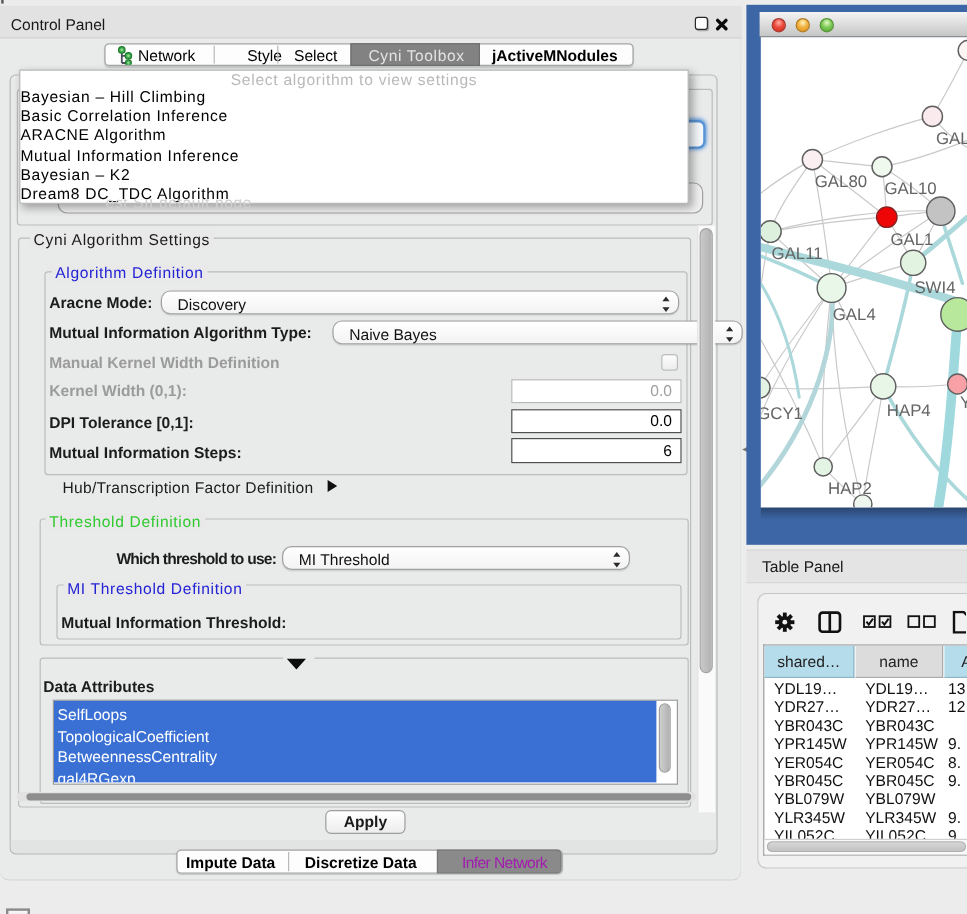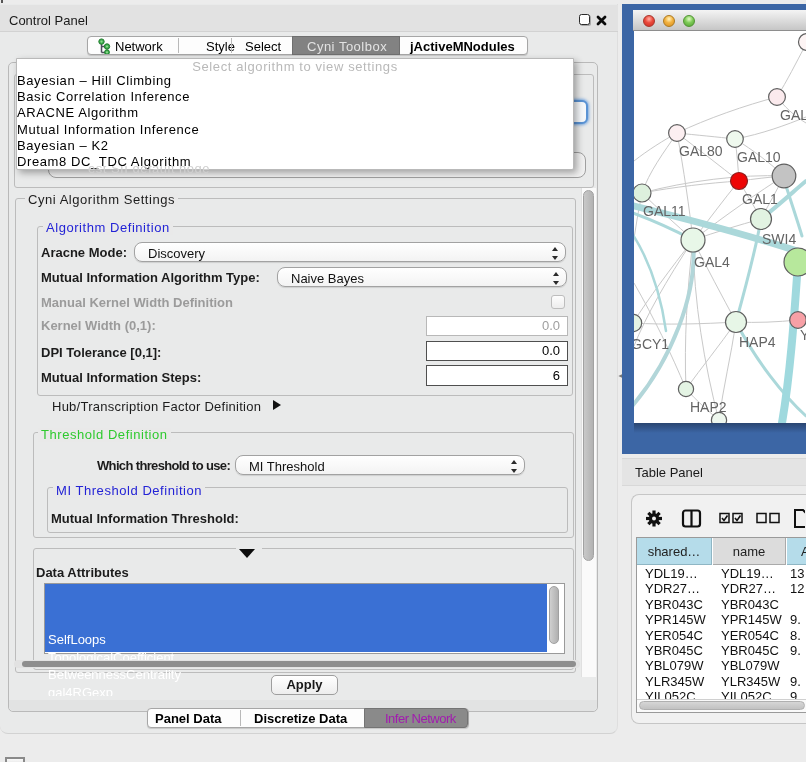--- a/index.html
+++ b/index.html
@@ -67,21 +67,21 @@
 <div class="gbox" style="left:37px; top:226px; width:536px; height:170px;"></div>
 <div class="gtitle" style="left:43px; top:221px; color:#2323d6;">Algorithm Definition</div>
 
 <div class="abs lbl" style="left:41px; top:245px;">Aracne Mode:</div>
 <div class="combo" style="left:134px; top:242px; width:432px; height:20px;">
       <span class="ctext">Discovery</span>
       <span class="arrows"></span>
     </div>
 
 <div class="abs lbl" style="left:41px; top:270px;">Mutual Information Algorithm Type:</div>
-<div class="combo" style="left:277px; top:267px; width:290px; height:20px;padding-left:16px;">
+<div class="combo" style="left:277px; top:267px; width:342px; height:20px;padding-left:16px;">
       <span class="ctext">Naive Bayes</span>
       <span class="arrows"></span>
     </div>
 
 <div class="abs lbl dis" style="left:41px; top:295px;">Manual Kernel Width Definition</div>
 <div class="abs" style="left:551px; top:295px; width:14px; height:14px; border:1px solid #bdbdbd; border-radius:3px; background:linear-gradient(#fdfdfd,#ededed);"></div>
 
 <div class="abs lbl dis" style="left:41px; top:318px;">Kernel Width (0,1):</div>
 <div class="tfield tdis" style="left:426px; top:316px; width:142px; height:20px; line-height:18px;">0.0</div>
 
@@ -109,21 +109,21 @@
 <div class="abs lbl" style="left:51px; top:511px;">Mutual Information Threshold:</div>
 
 <div class="gbox" style="left:33px; top:548px; width:541px; height:122px;"></div>
 <div class="abs" style="left:236px; top:543px; width:26px; height:12px; background:#e9eaea;"></div>
     <div class="abs" style="left:239px; top:549px; width:0; height:0; border-left:8px solid transparent; border-right:8px solid transparent; border-top:9px solid #0d0d0d;"></div>
 
 <div class="abs lbl" style="left:36px; top:565px;">Data Attributes</div>
 
 <div class="abs" style="left:44px; top:583px; width:521px; height:71px; background:#ffffff; border:1px solid #9a9a9a;"></div>
 <div class="abs" style="left:45px; top:584px; width:502px; height:68px; background:#3a70d4;"></div>
-<div class="abs" style="left:48px; top:587px; font-size:13px; color:#ffffff; line-height:17.7px; height:65px; overflow:hidden;margin-top:44px;">SelfLoops<br>TopologicalCoefficient<br>BetweennessCentrality<br>gal4RGexp</div>
+<div class="abs" style="left:48px; top:587px; font-size:13px; color:#ffffff; line-height:17.7px; height:65px; overflow:hidden;">SelfLoops<br>TopologicalCoefficient<br>BetweennessCentrality<br>gal4RGexp</div>
 <div class="abs" style="left:549px; top:586px; width:10px; height:58px; background:linear-gradient(90deg,#cfcfcf,#b0b0b0); border:1px solid #a0a0a0; border-radius:5px;"></div>
 
 <div class="abs" style="left:14px; top:660px; width:566px; height:8px; background:#e2e2e2; border-radius:4px;"></div>
 <div class="abs" style="left:22px; top:661px; width:554px; height:6px; background:#8e8e8e; border-radius:3px;"></div>
 
 <div class="abs" style="left:581px; top:188px; width:15px; height:489px; background:#fafafa; border-left:1px solid #e0e0e0;"></div>
 <div class="abs" style="left:583px; top:190px; width:11px; height:371px; background:linear-gradient(90deg,#c9c9c9,#b2b2b2); border:1px solid #a2a2a2; border-radius:6px;"></div>
 
 <div class="abs" style="left:16px; top:58px; width:558px; height:112px; background:#ffffff; border:1px solid #b9b9b9; box-shadow:3px 3px 7px rgba(0,0,0,0.32); border-radius:0 0 2px 2px;"></div>
 <div class="abs" style="left:16px; top:59px; width:558px; text-align:center; font-size:13px; color:#b9b9b9; line-height:15px; letter-spacing:0.6px;">Select algorithm to view settings</div>
@@ -136,21 +136,21 @@
 Dream8 DC_TDC Algorithm
 </div>
 
 <div class="abs" style="left:50px; top:166px; width:520px; height:11px; overflow:hidden;">
   <div style="position:absolute; left:38px; top:-5px; font-size:13px; color:#cfcfcf; letter-spacing:0.5px;">est SII default node</div>
 </div>
 
 <div class="abs" style="left:9px; top:700px; width:588px; height:11px; background:#e2e3e3; border-radius:0 0 5px 5px;"></div>
 <div class="abs" style="left:271px; top:675px; width:67px; height:20px; background:linear-gradient(#ffffff,#ededed); border:1px solid #9e9e9e; border-radius:5px; text-align:center; font-size:13px; font-weight:bold; color:#1a1a1a; line-height:18px;">Apply</div>
 <div class="abs" style="left:147px; top:708px; width:322px; height:20px; background:#fdfdfd; border:1px solid #a6a6a6; border-radius:4px; box-shadow:0 1px 1px rgba(0,0,0,0.15);"></div>
-<div class="abs" style="left:155px; top:711px; font-size:13px; color:#000; font-weight:bold;">Panel Data</div>
+<div class="abs" style="left:155px; top:711px; font-size:13px; color:#000; font-weight:bold;">Impute Data</div>
 <div class="abs" style="left:240px; top:710px; width:1px; height:16px; background:#b9b9b9;"></div>
 <div class="abs" style="left:254px; top:711px; font-size:13px; color:#000; font-weight:bold;">Discretize Data</div>
 <div class="abs" style="left:364px; top:708px; width:104px; height:20px; background:#8a8a8a; border:1px solid #747474; border-radius:0 4px 4px 0;"></div>
 <div class="abs" style="left:385px; top:711px; font-size:13px; color:#a21caf; letter-spacing:-0.5px;">Infer Network</div>
 
 <div class="abs" style="left:5px; top:757px; width:20px; height:10px; border:2px solid #8a8a8a; background:linear-gradient(#fafafa,#e0e0e0);"></div>
 
 <div class="abs" style="left:617px; top:373px; width:4px; height:6px; color:#777; font-size:7px; line-height:6px;">◄</div>
 
 <div class="abs" style="left:622px; top:4px; width:184px; height:450px; background:#3c66a5;"></div>

